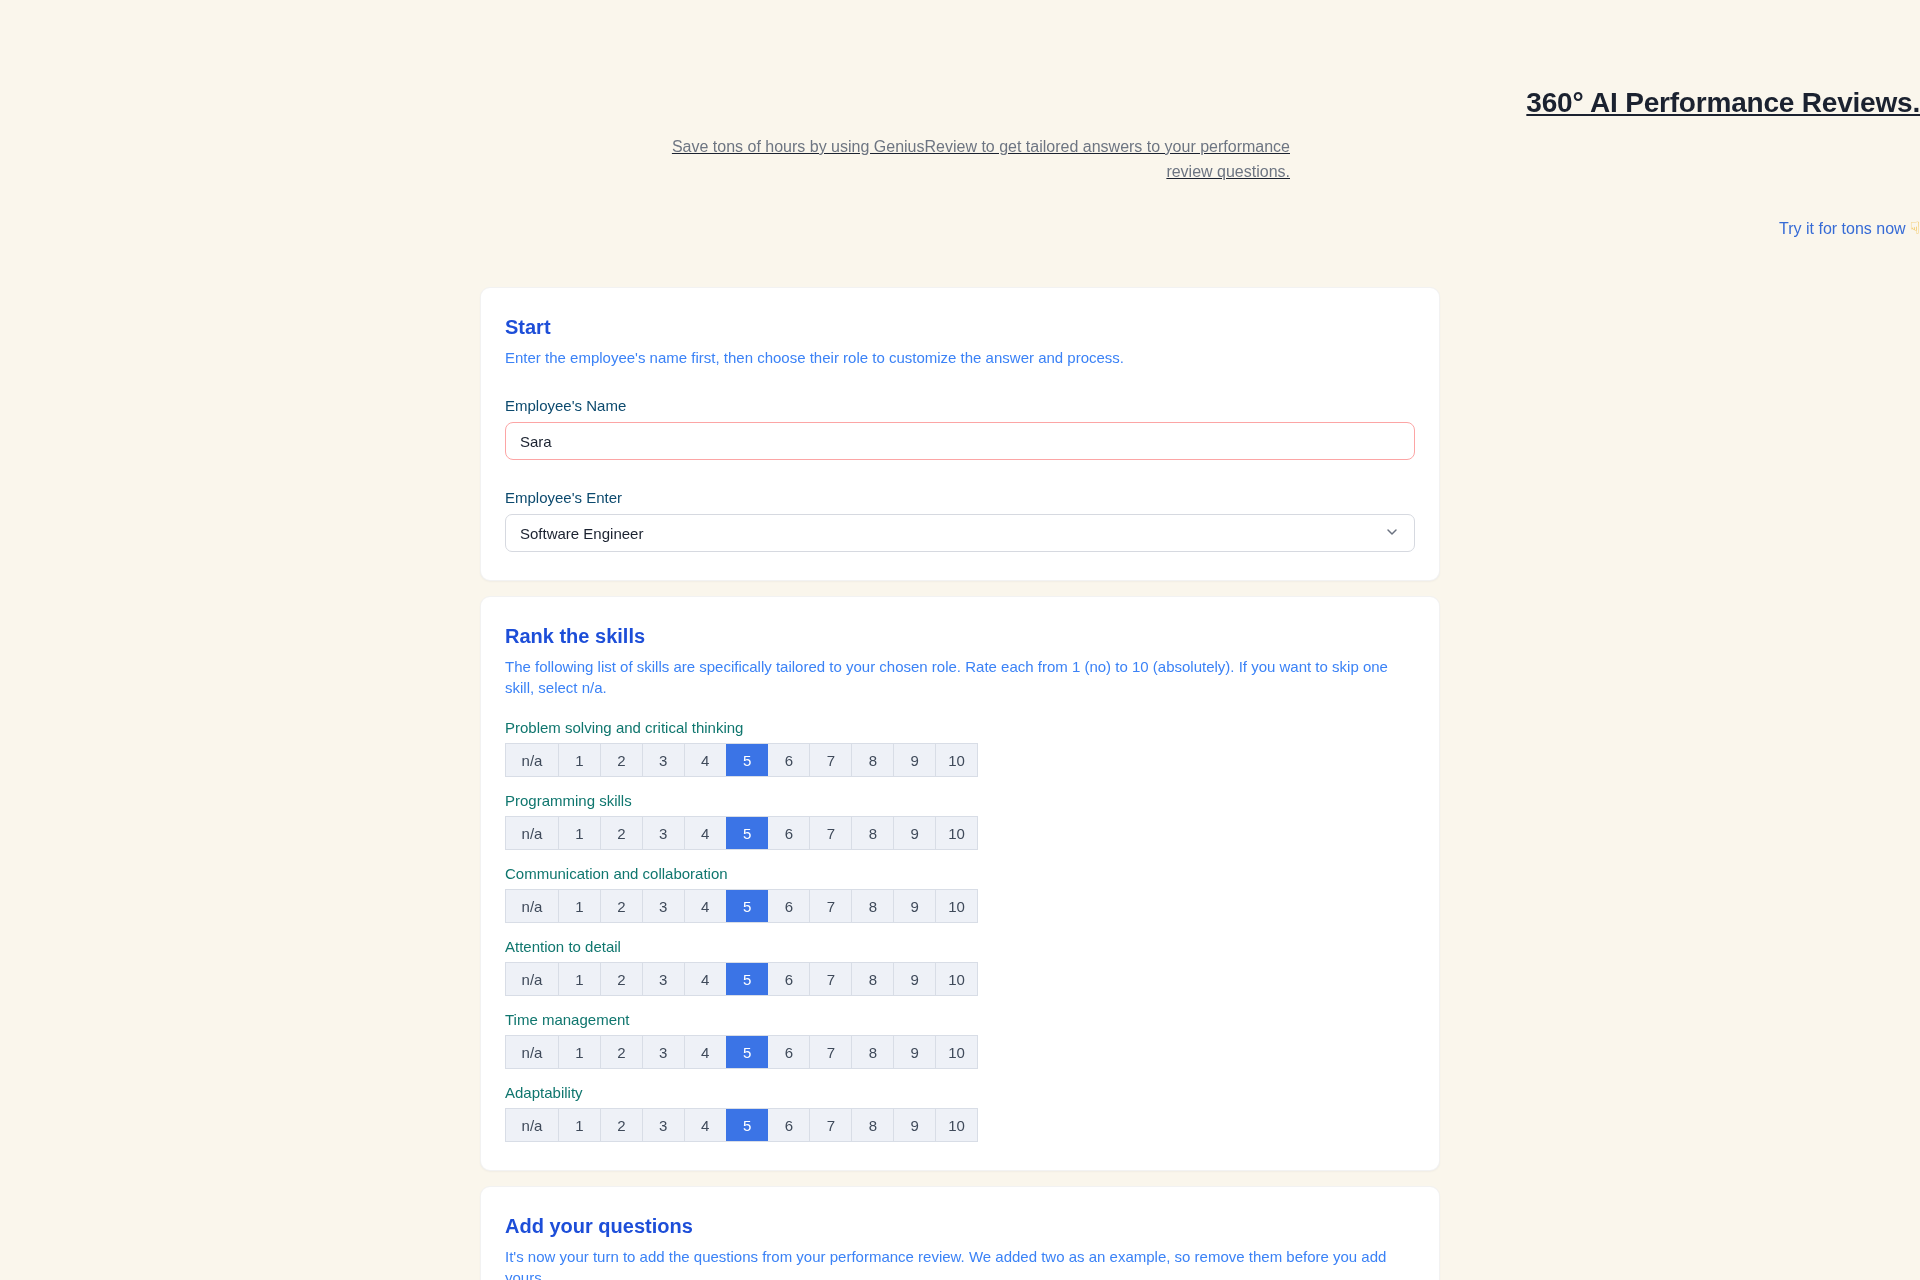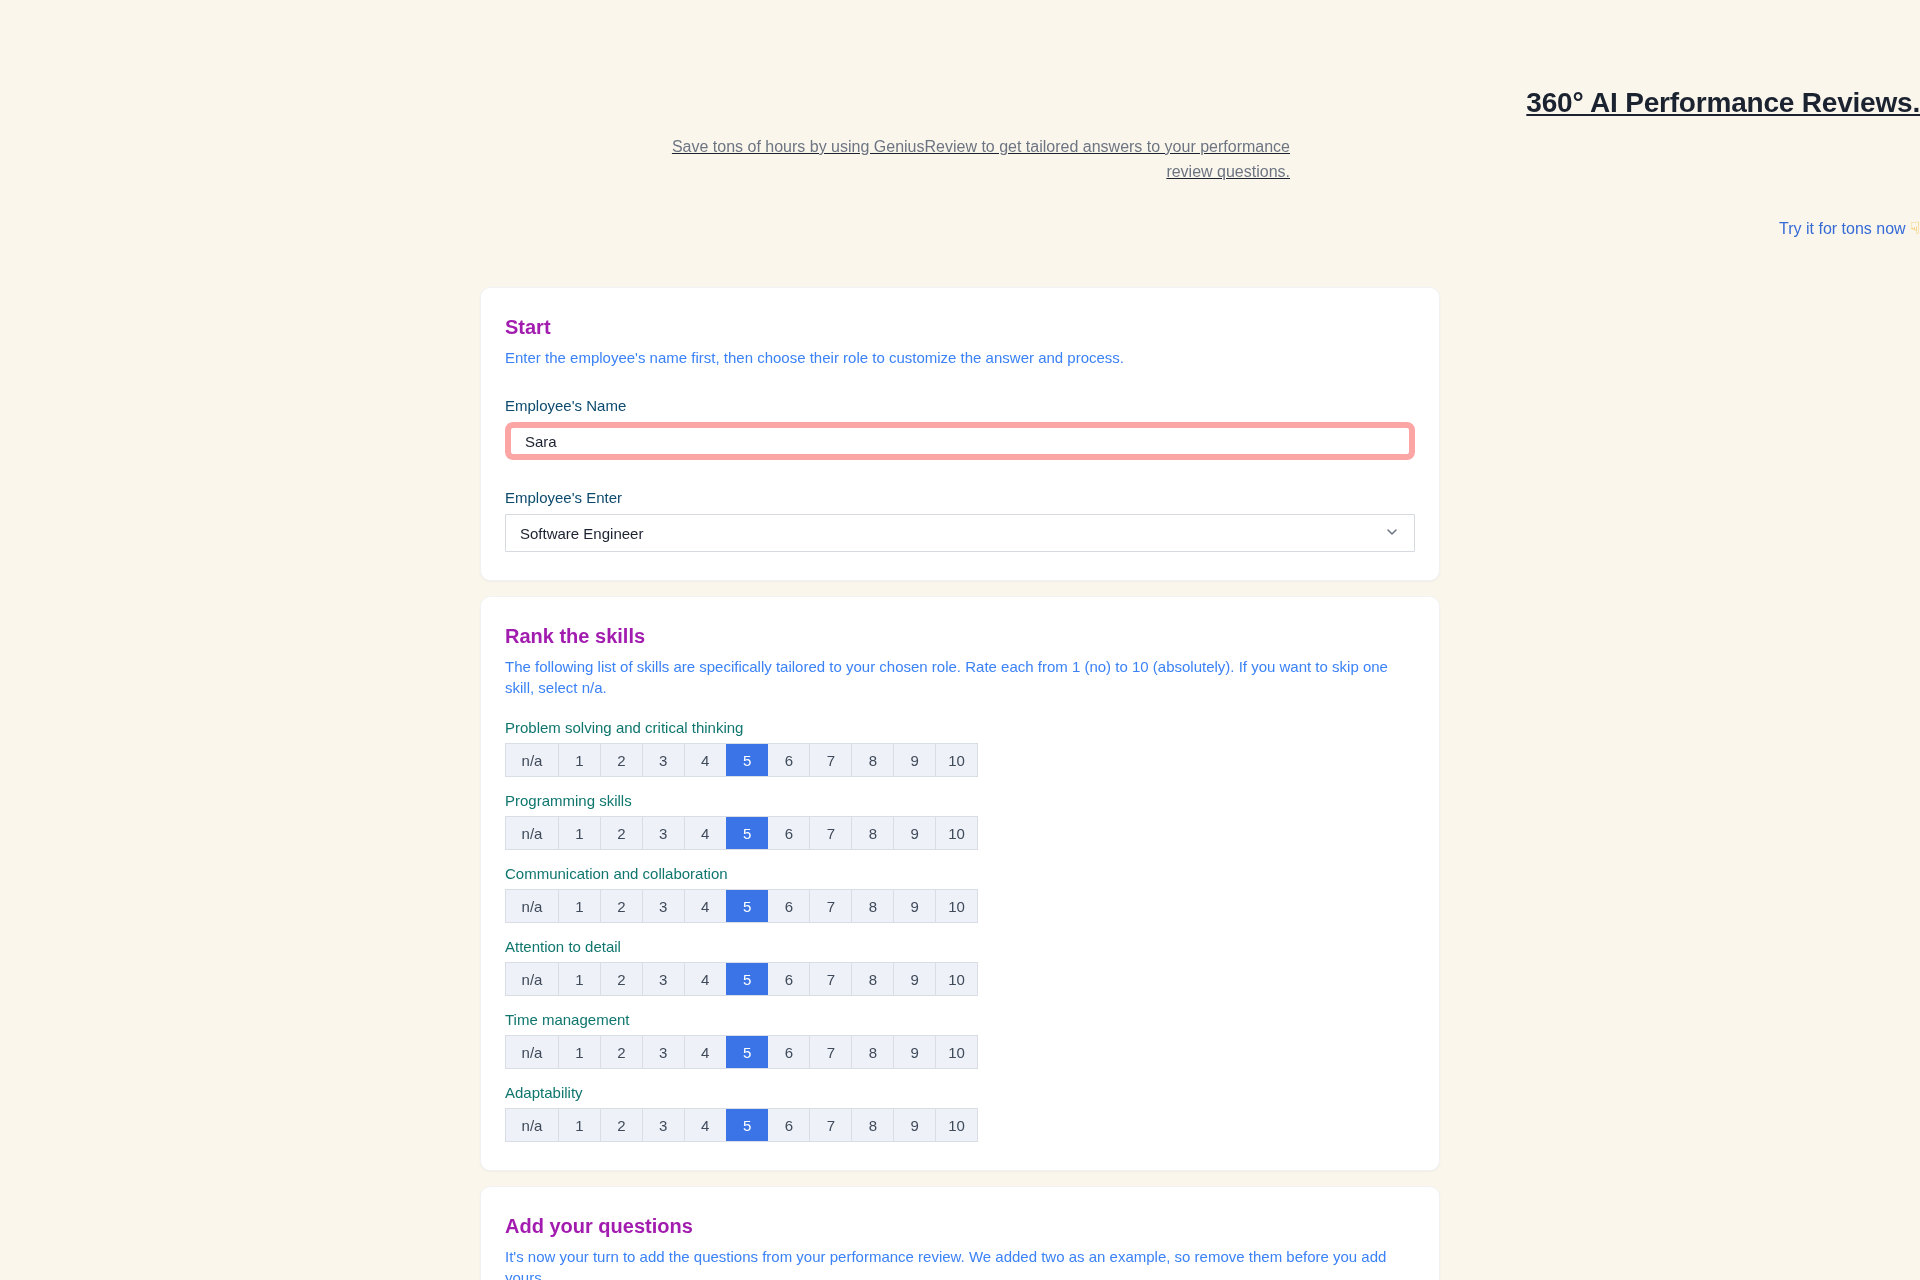--- a/index.html
+++ b/index.html
@@ -24,34 +24,34 @@
   }
   .hero .cta .point-icon { color: #f0b429; margin-left: 4px; font-size: 17px; }
 
   .cards { width: 960px; margin: 48px auto 0; }
   .card {
     background: #ffffff; border: 1px solid rgba(0,0,0,0.05);
     border-radius: 10px; box-shadow: 0 1px 2px rgba(16,24,40,0.04);
     padding: 26px 24px 28px;
   }
   .card + .card { margin-top: 15px; }
-  .card h2 { font-size: 20px; font-weight: 700; line-height: 26px; color: #a21caf; }
+  .card h2 { font-size: 20px; font-weight: 700; line-height: 26px; color: #1d4ed8; }
   .card .desc { margin-top: 7px; font-size: 15px; line-height: 21px; color: #3b82f6; }
 
   .field-label { margin-top: 28px; font-size: 15px; line-height: 20px; color: #0c4a6e; }
   .text-input {
     display: block; width: 100%; height: 38px; margin-top: 6px;
-    border: 6px solid #fca5a5; border-radius: 8px; background: #fff;
+    border: 1px solid #fca5a5; border-radius: 8px; background: #fff;
     padding: 0 14px; font-size: 15px; color: #1b2230;
     font-family: "Liberation Sans", sans-serif; outline: none;
   }
   .select {
     display: flex; align-items: center; justify-content: space-between;
     width: 100%; height: 38px; margin-top: 6px;
-    border: 1px solid #d6d9e0; border-radius: 1px; background: #fff;
+    border: 1px solid #d6d9e0; border-radius: 7px; background: #fff;
     padding: 0 14px; font-size: 15px; color: #1b2230; cursor: pointer; text-align: center;
   }
   .select svg { flex: 0 0 auto; }
 
   .skills-list { margin-top: 20px; }
   .skill-group + .skill-group { margin-top: 14px; }
   .skill-label { font-size: 15px; line-height: 20px; color: #0f766e; }
   .rating-row {
     display: flex; width: 473px; height: 34px; margin-top: 5px;
     border: 1px solid #d8dde6; border-radius: 0;

